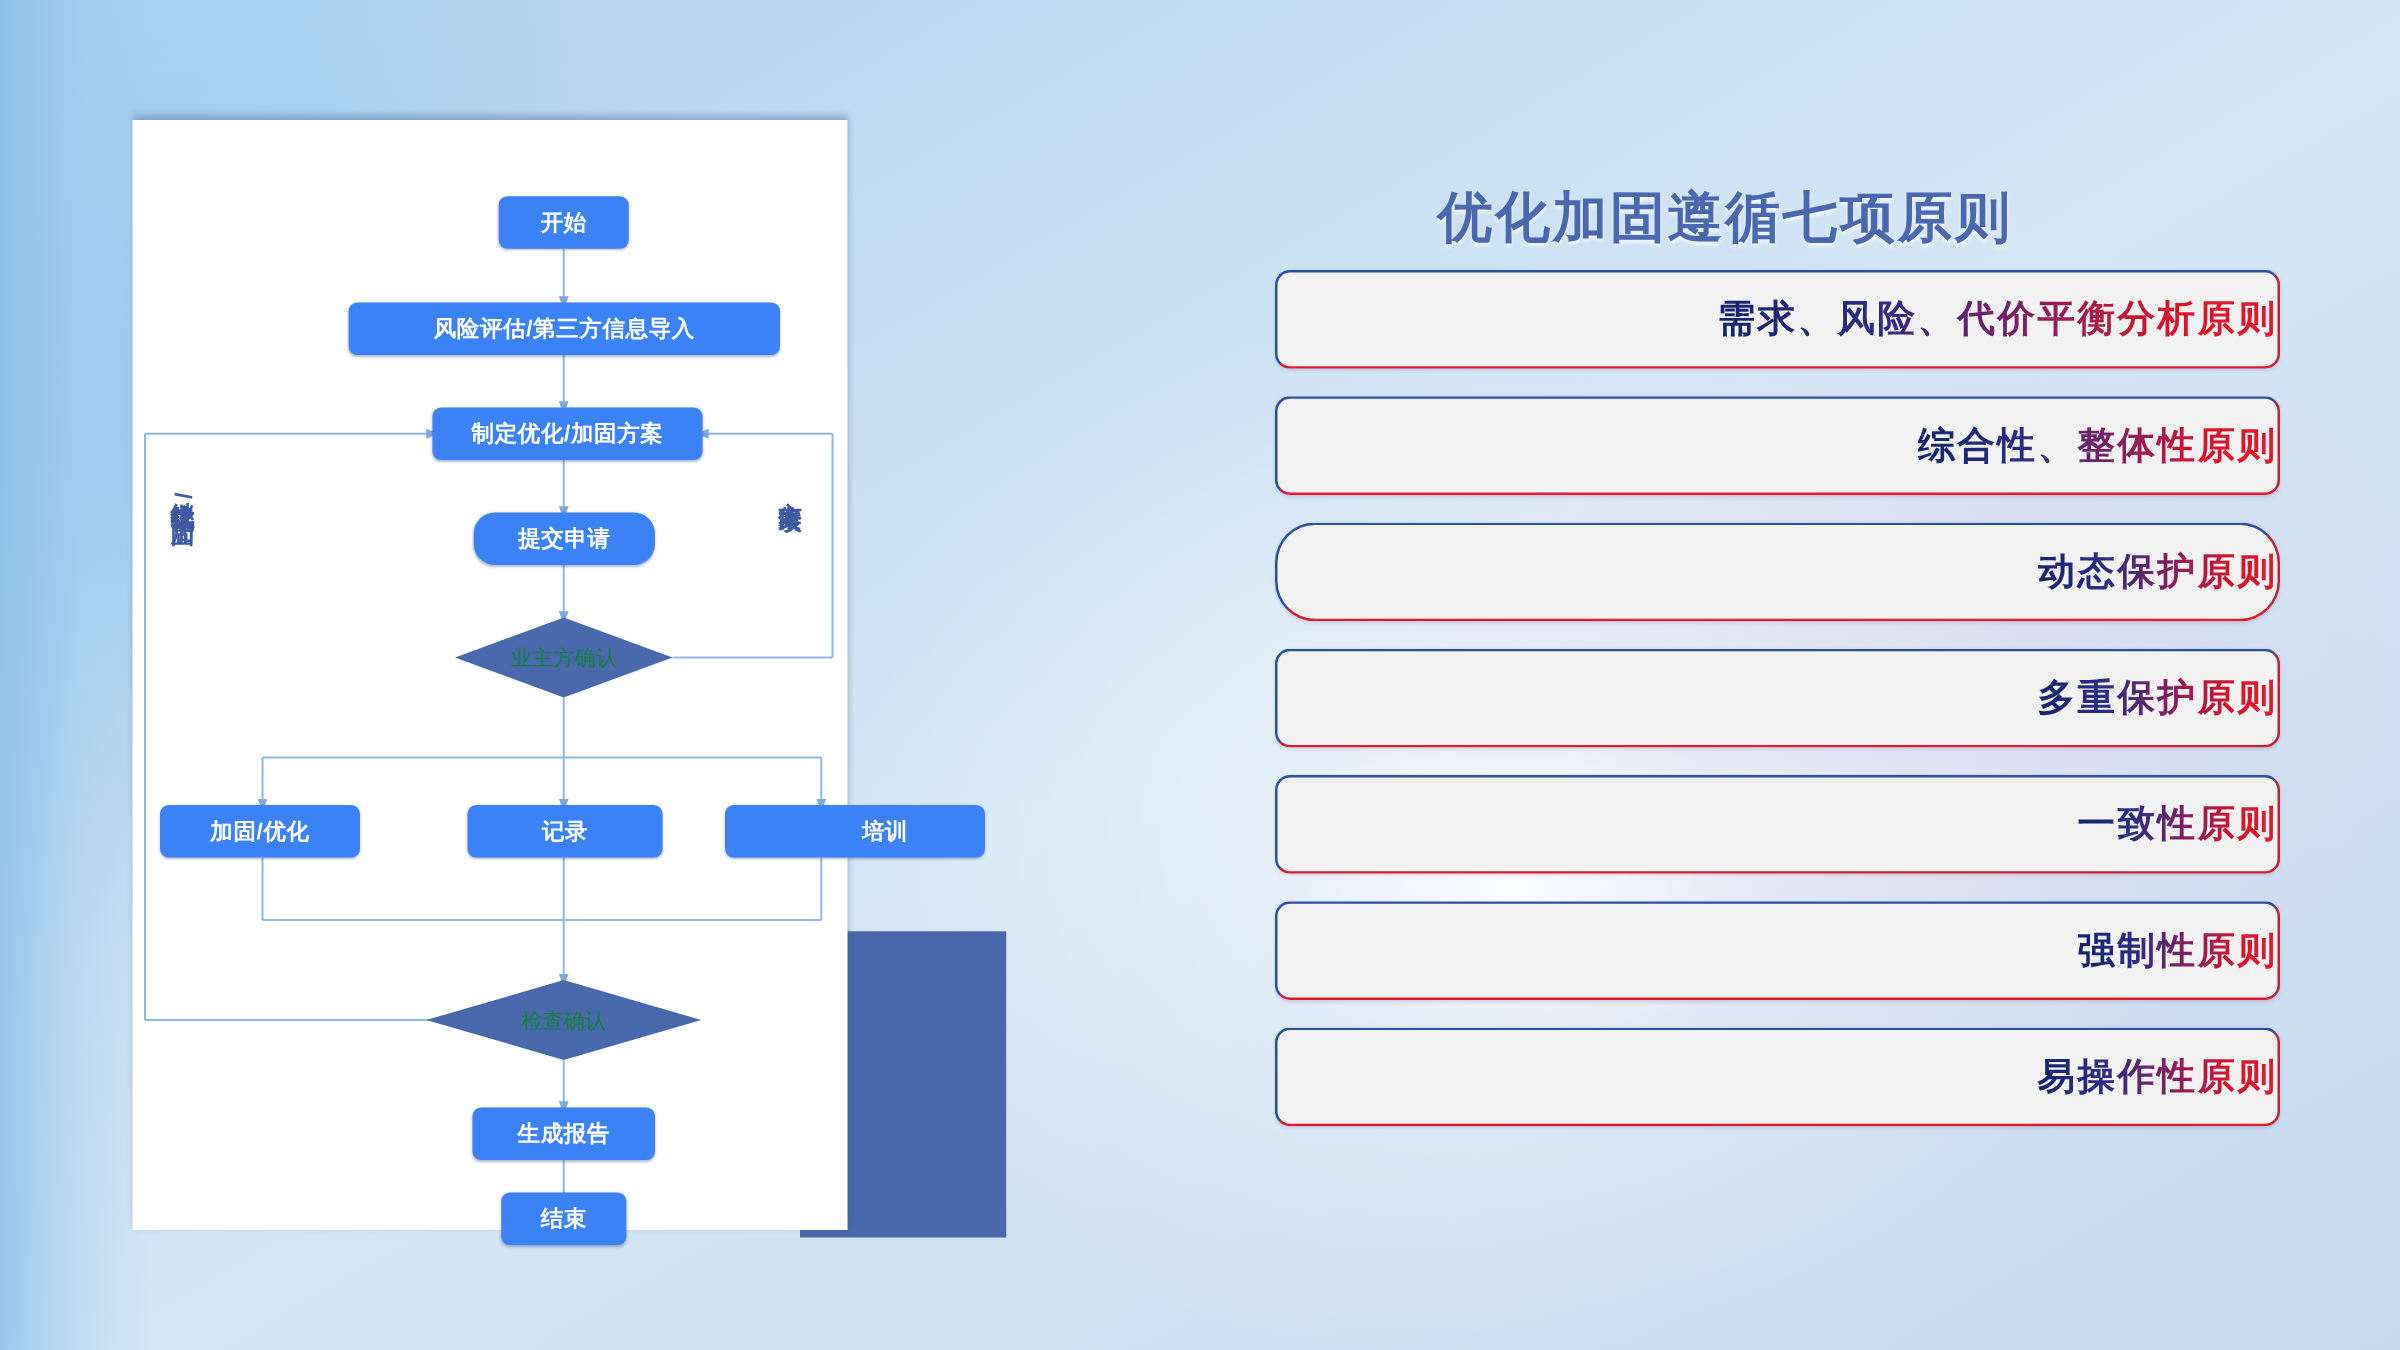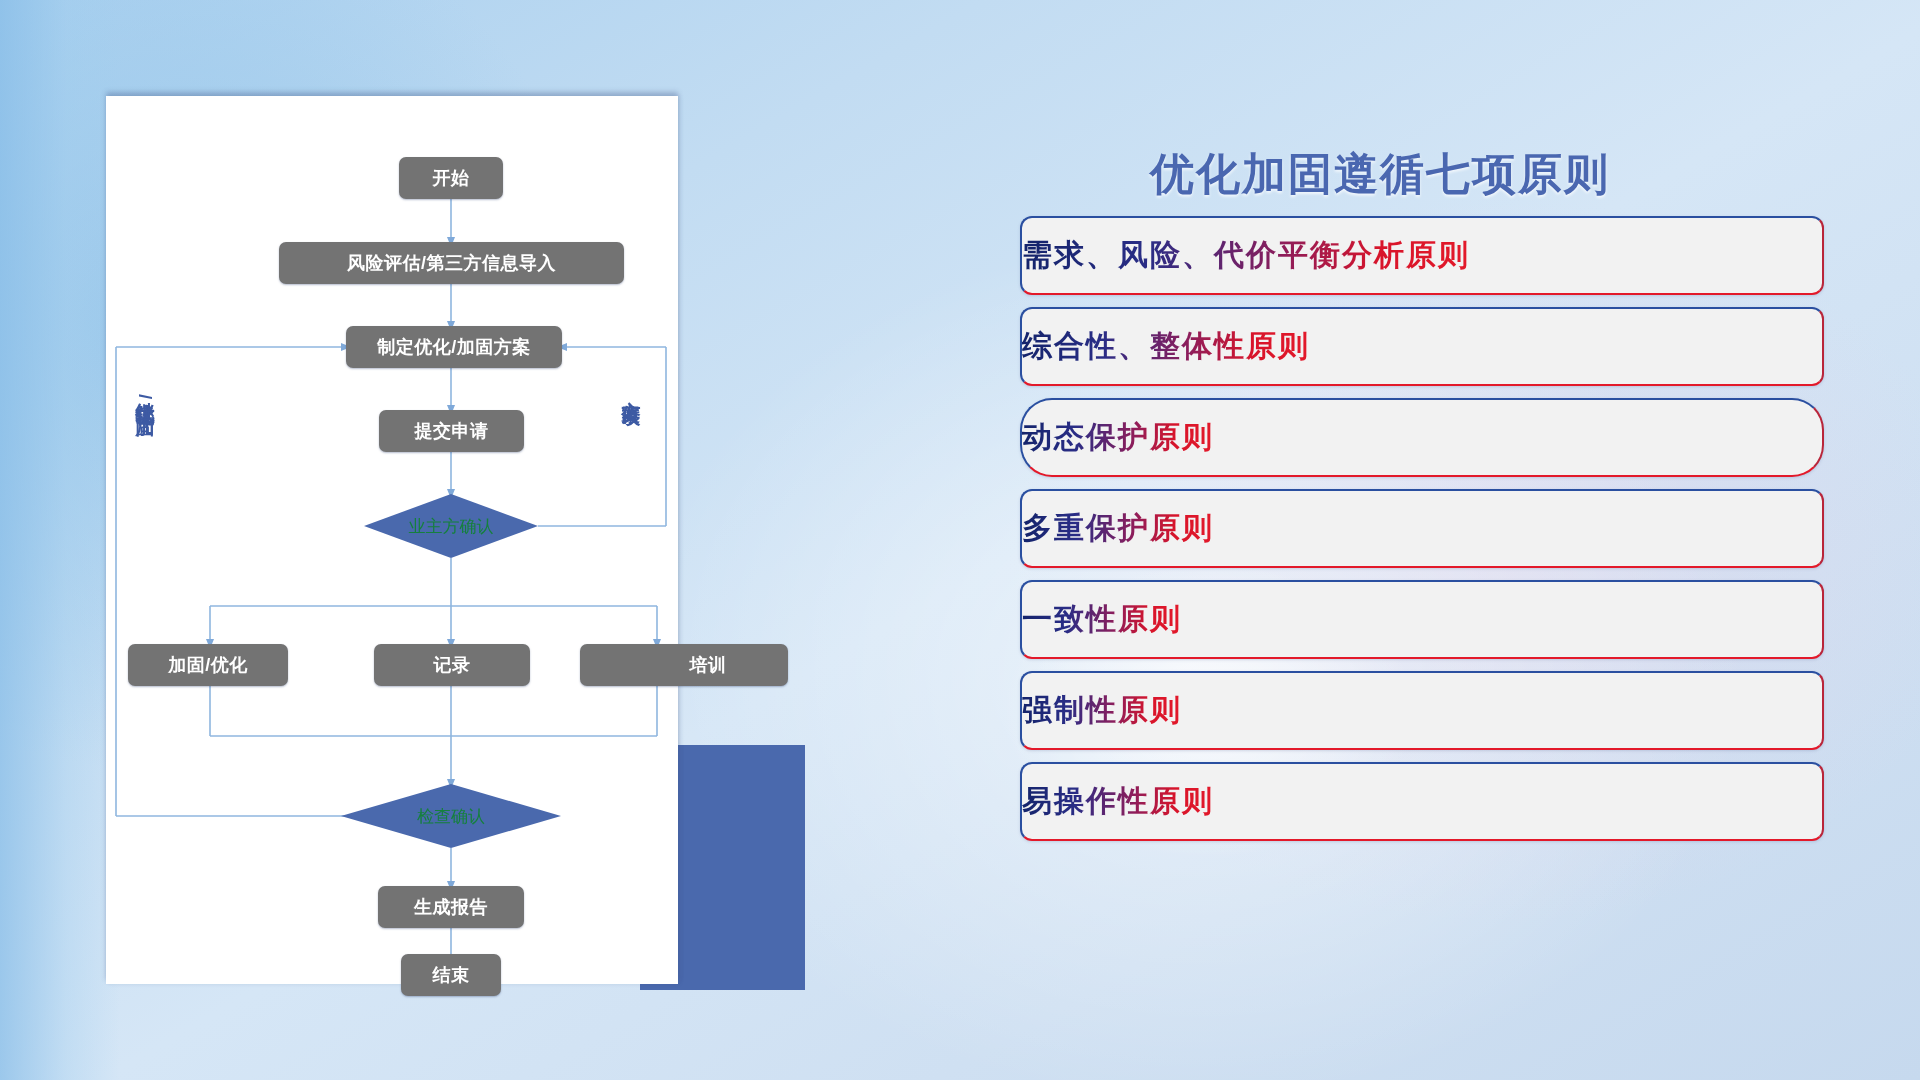--- a/index.html
+++ b/index.html
@@ -34,21 +34,21 @@
     position:absolute;left:106px;top:96px;width:572px;height:888px;
     background:#ffffff;
     box-shadow:0 -4px 5px rgba(60,80,130,0.30), 2px 0 4px rgba(60,80,130,0.10);
   }
 
   
   .flow{position:absolute;left:0;top:0;width:572px;height:888px;}
 
   .node{
     position:absolute;
-    background:#737373;
+    background:#3b82f6;
     color:#ffffff;
     border-radius:7px;
     display:flex;align-items:center;justify-content:center;
     font-size:18px;font-weight:bold;letter-spacing:.5px;
     box-shadow:0 1px 2px rgba(40,60,110,0.35);
     white-space:nowrap;
   }
   .diamond-label{
     position:absolute;color:#15803d;font-size:17px;font-weight:normal;
     display:flex;align-items:center;justify-content:center;
@@ -67,28 +67,28 @@
     position:absolute;left:130px;top:25px;
     font-size:44px;font-weight:bold;color:#4a67b0;
     letter-spacing:2px;
     text-shadow:0 2px 3px rgba(255,255,255,0.75);
     white-space:nowrap;
     margin-top:24px;
   }
   .principles{position:absolute;left:0;top:120px;width:800px;}
   .pitem{
     position:relative;
-    height:75px;margin-bottom:12px;
+    height:75px;margin-bottom:22px;
     background:#f2f2f2;
     border-radius:12px;
     border-top:2.5px solid #2a4fa0;
     border-left:2.5px solid #2a4fa0;
     border-right:2.5px solid #b9253a;
     border-bottom:2.5px solid #e3192a;
-    display:flex;align-items:center;justify-content:flex-start;
+    display:flex;align-items:center;justify-content:flex-end;
     box-shadow:0 1px 3px rgba(80,100,150,0.22);
   }
   .pitem .ptext{
     font-size:30px;font-weight:bold;letter-spacing:2px;
     background:linear-gradient(90deg,#14246b 0%,#2a2d86 28%,#8d1d5b 58%,#d8142a 80%,#e3192a 100%);
     -webkit-background-clip:text;background-clip:text;
     -webkit-text-fill-color:transparent;color:#a01840;
     white-space:nowrap;
   }
   .pitem:nth-child(1){width:800px;}
@@ -160,21 +160,21 @@
   </div>
 
   <div class="node" style="left:173px;top:146px;width:345px;height:42px;">
     <span>风险评估/第三方信息导入</span>
   </div>
 
   <div class="node" style="left:240px;top:230px;width:216px;height:42px;">
     <span>制定优化/加固方案</span>
   </div>
 
-  <div class="node" style="left:273px;top:314px;width:145px;height:42px;">
+  <div class="node" style="left:273px;top:314px;width:145px;height:42px;border-radius:17px;">
     <span>提交申请</span>
   </div>
 
   <div class="diamond-label" style="left:258px;top:414px;width:174px;height:32px;">
     <span>业主方确认</span>
   </div>
 
   <div class="node" style="left:22px;top:548px;width:160px;height:42px;justify-content:center;">
     <span>加固/优化</span>
   </div>

